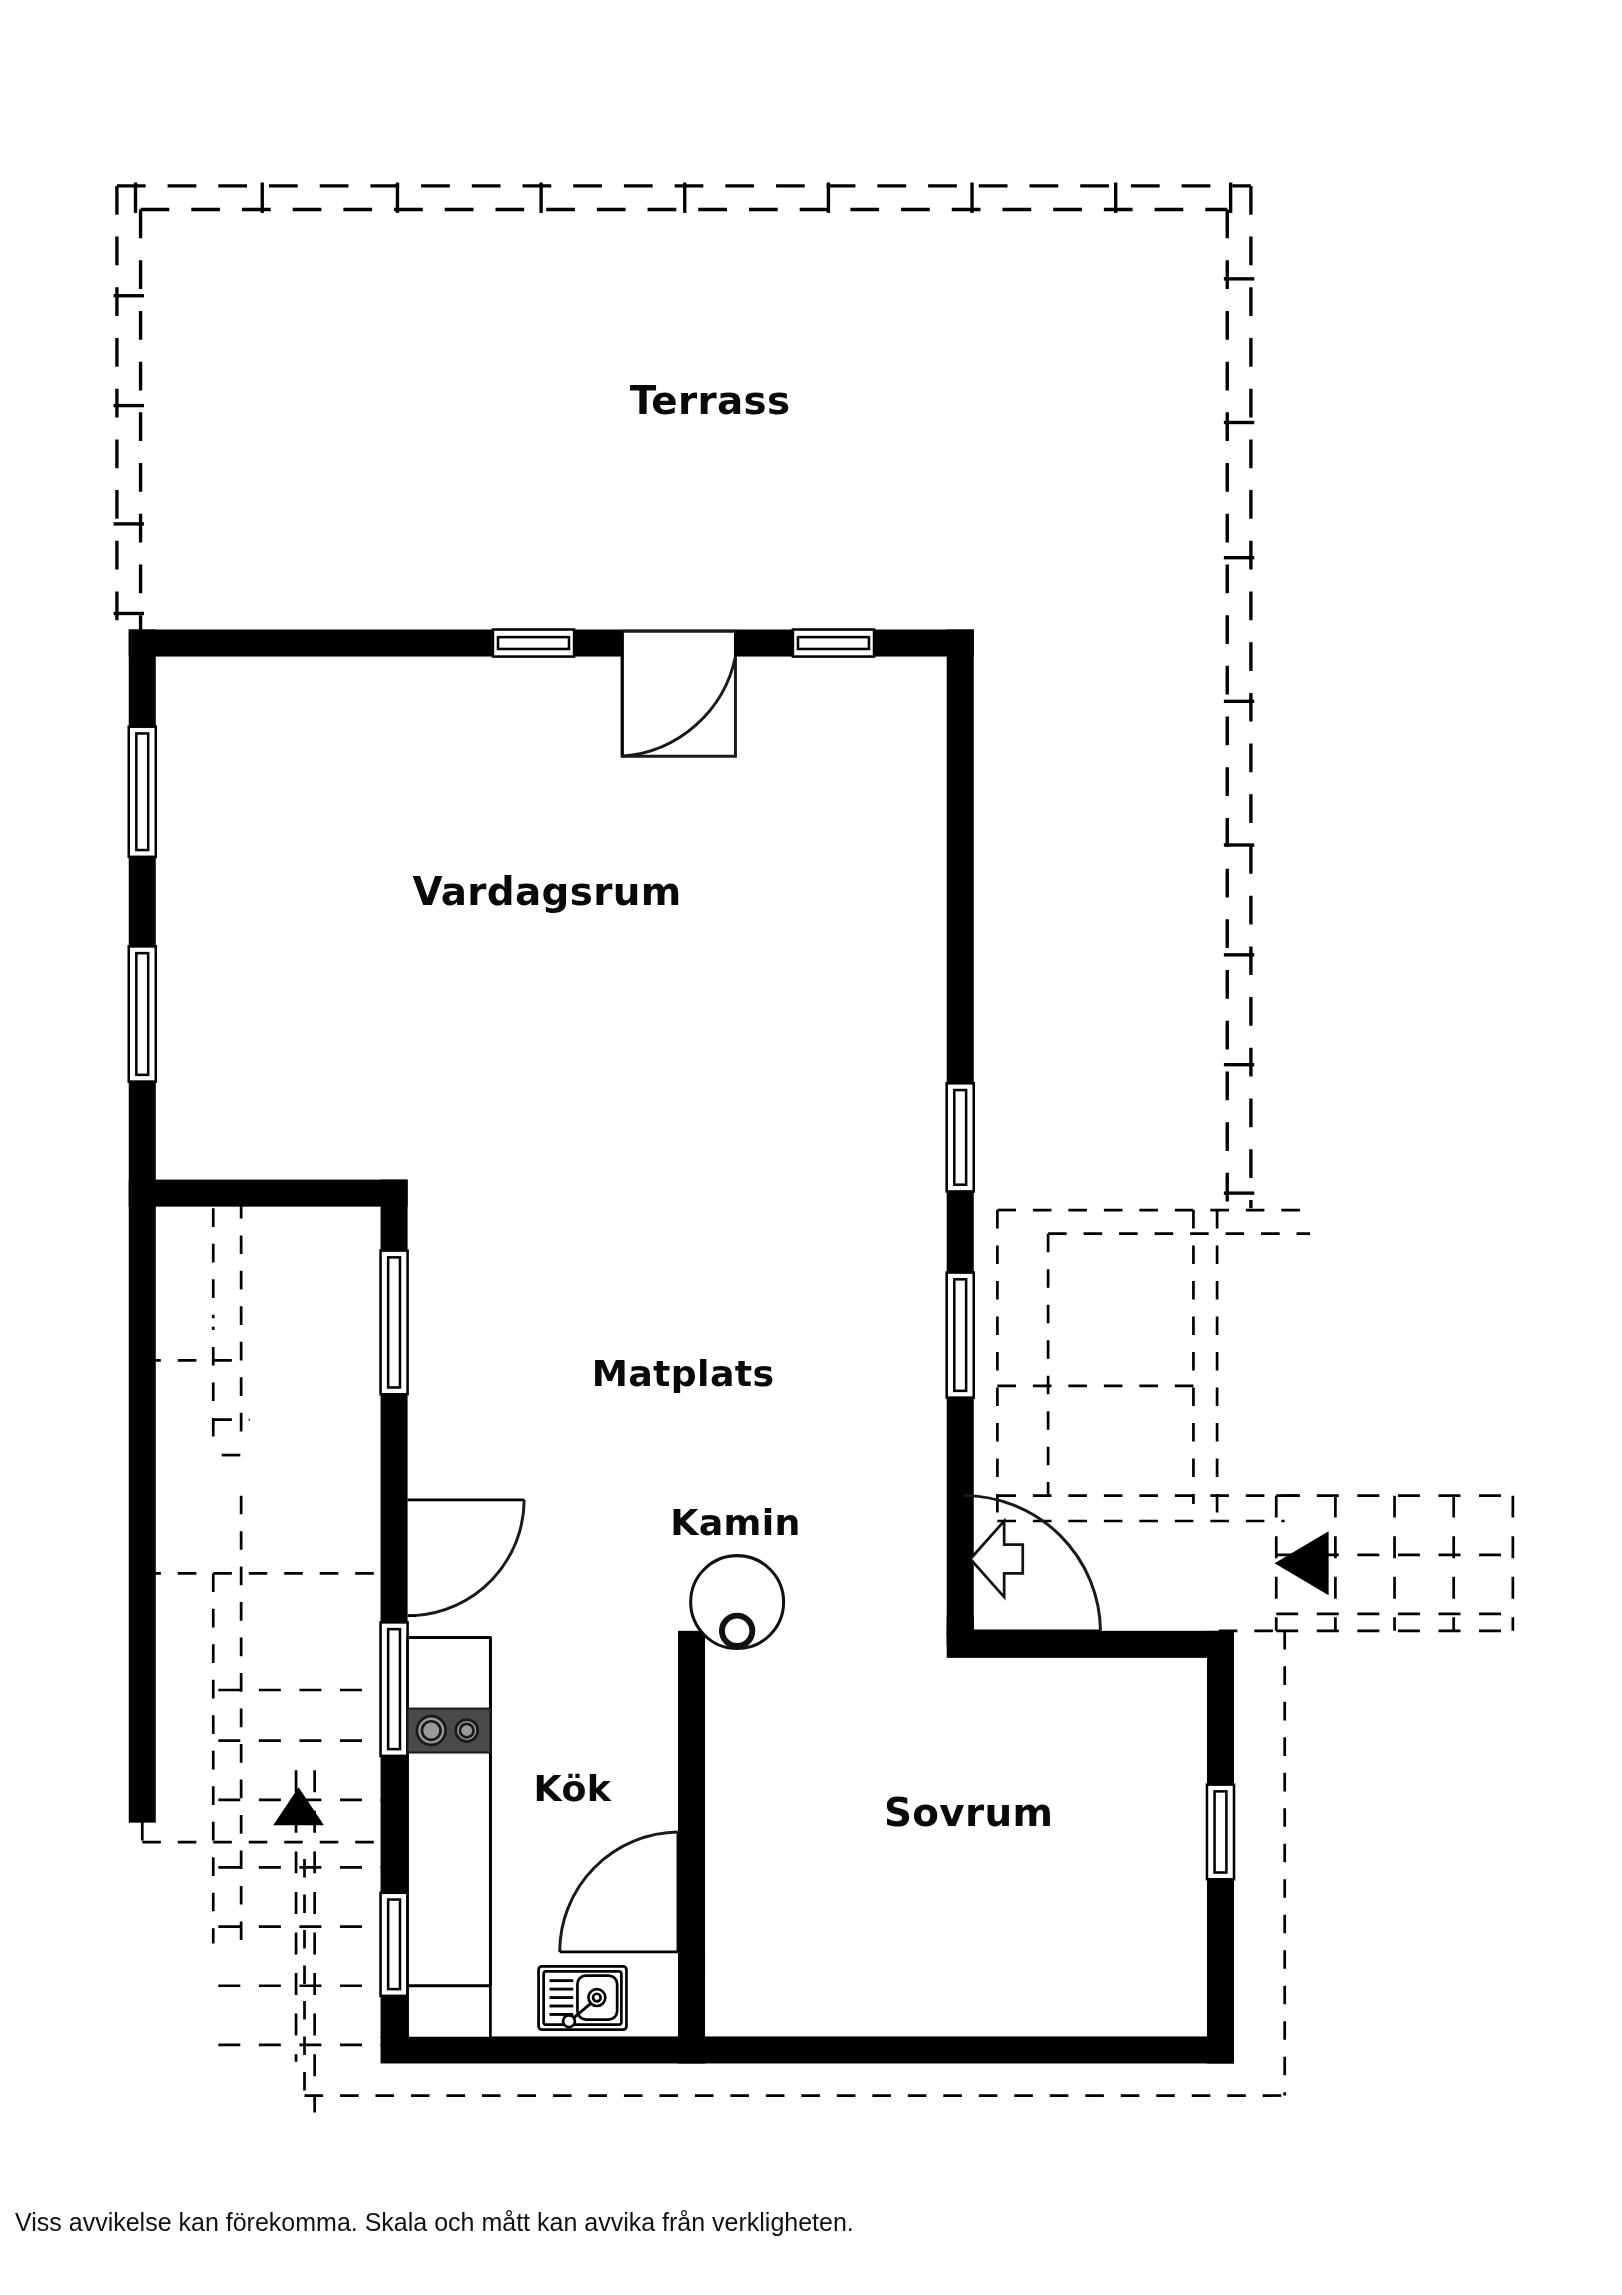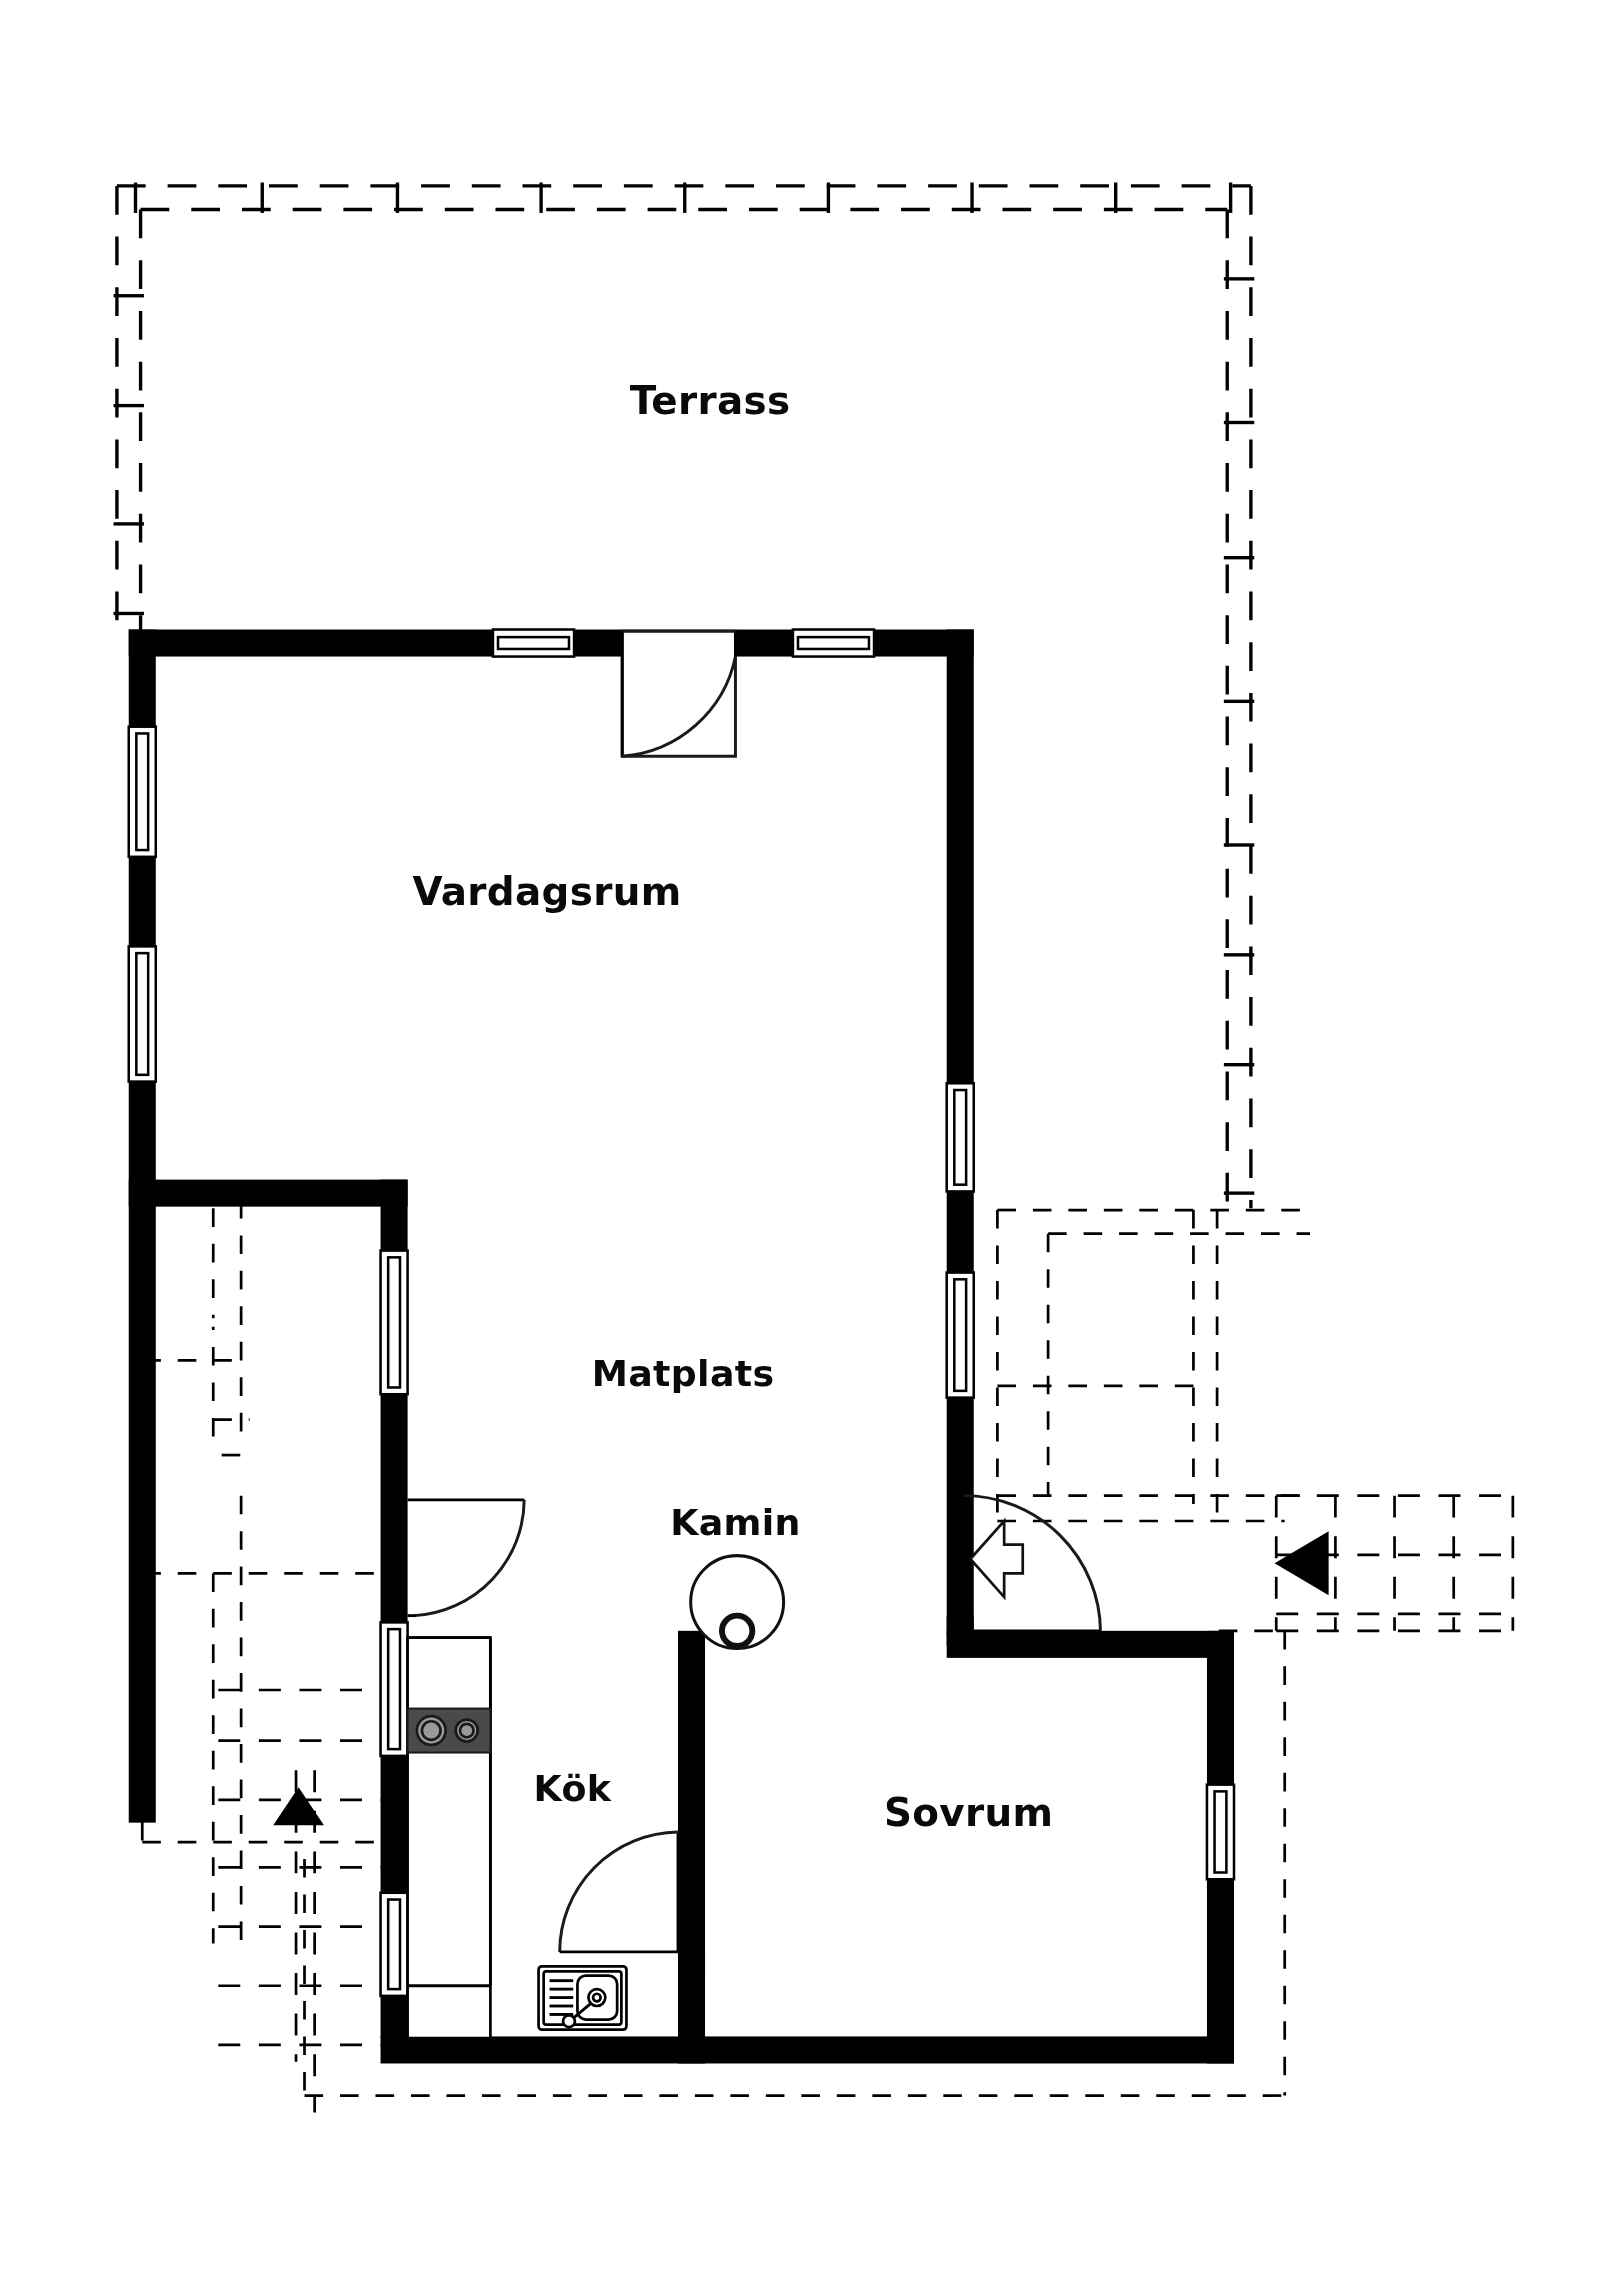--- a/index.html
+++ b/index.html
@@ -329,14 +329,15 @@
     <g>
       <text class="room-label label-lg" x="840" y="478">Terrass</text>
       <text class="room-label label-lg" x="647" y="1058">Vardagsrum</text>
       <text class="room-label label-md" x="808" y="1628">Matplats</text>
       <text class="room-label label-md" x="870" y="1805">Kamin</text>
       <text class="room-label label-md" x="677" y="2120">Kök</text>
       <text class="room-label label-lg" x="1146" y="2148">Sovrum</text>
     </g>
   </svg>
 
+  <div class="footer-note">Viss avvikelse kan förekomma. Skala och mått kan avvika från verkligheten.</div>
 </div>
 
 
 </body></html>

